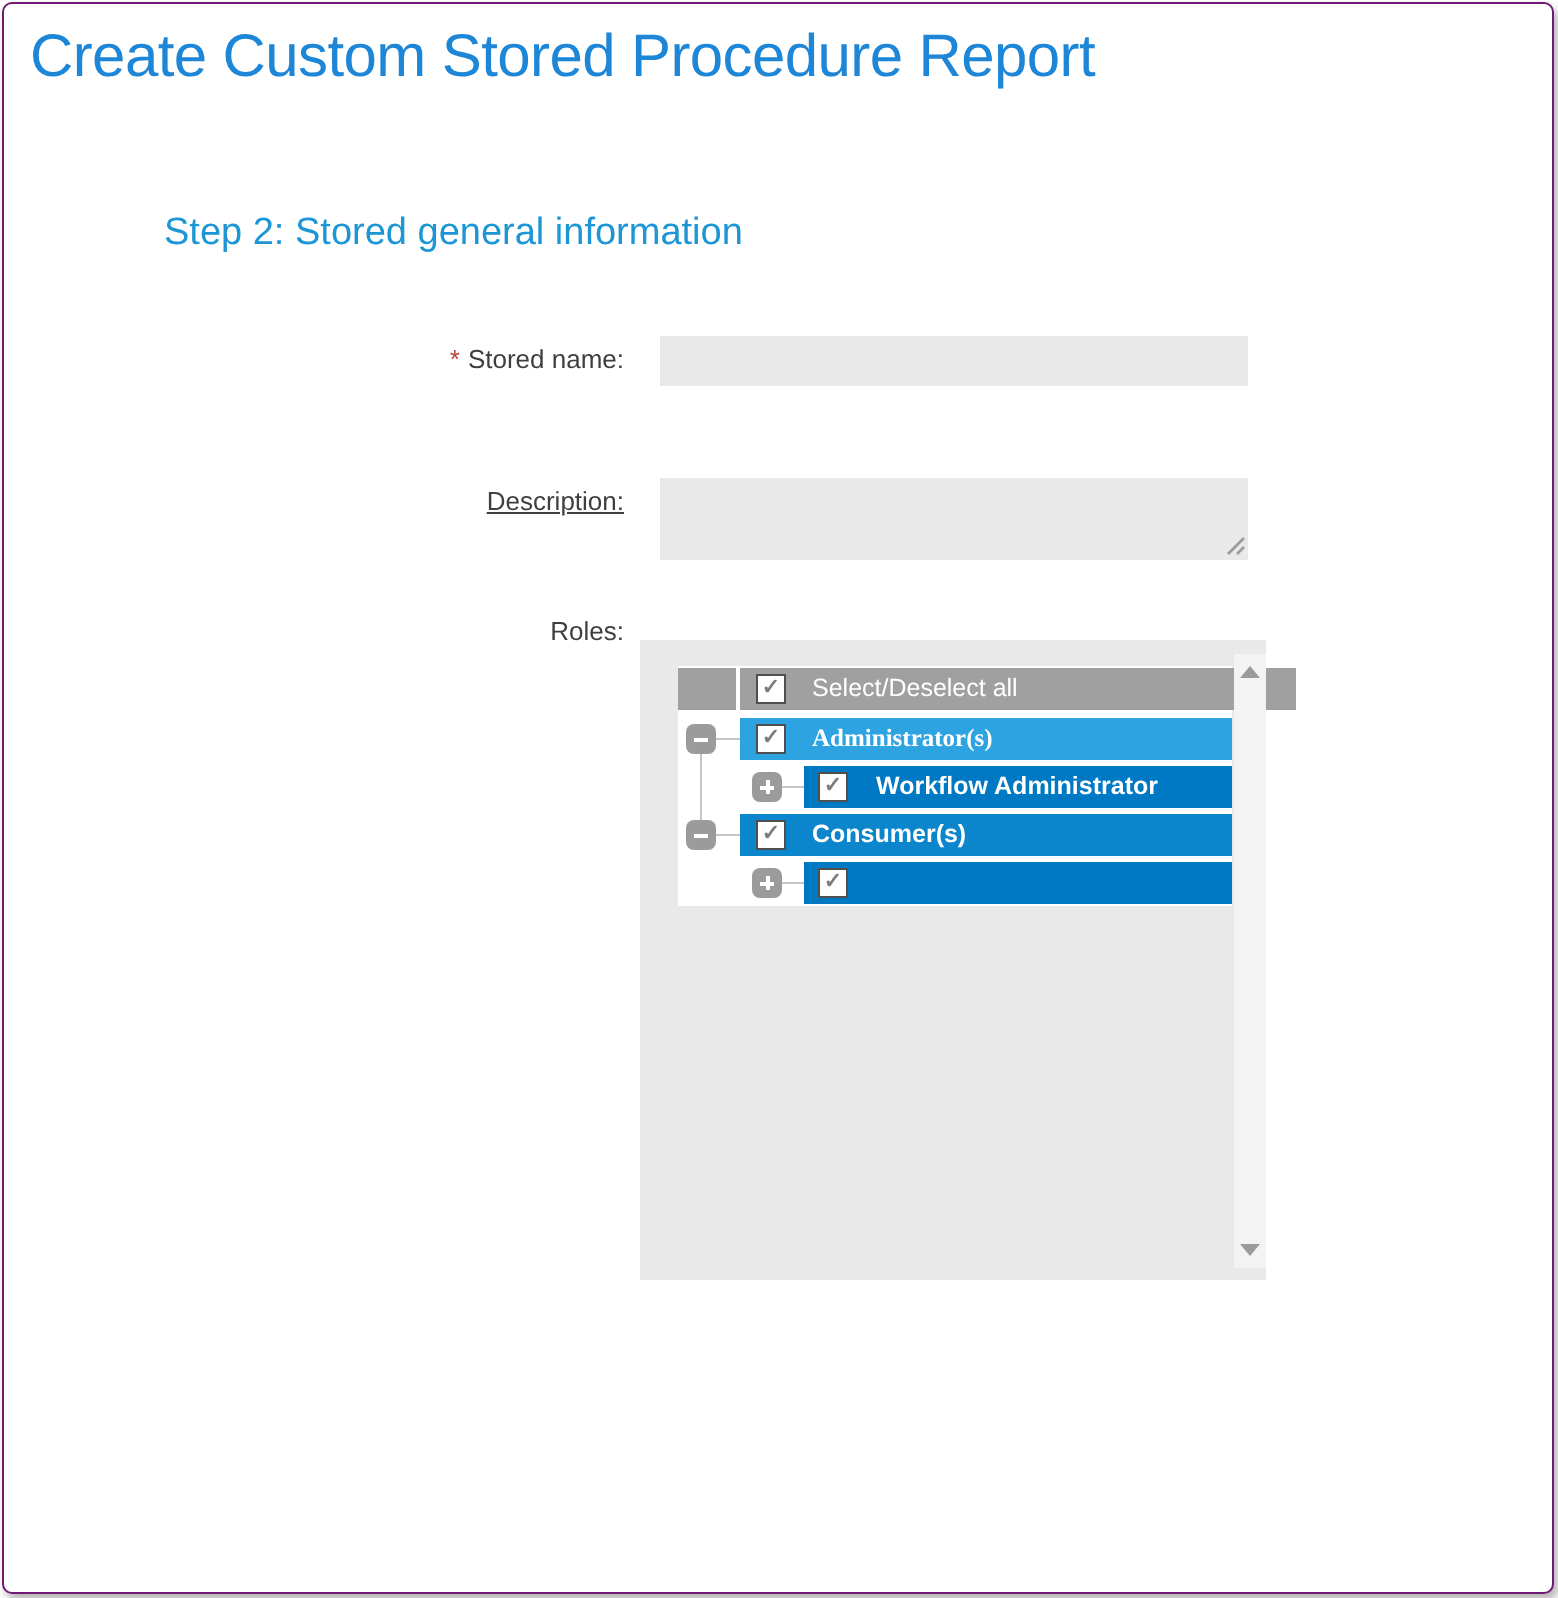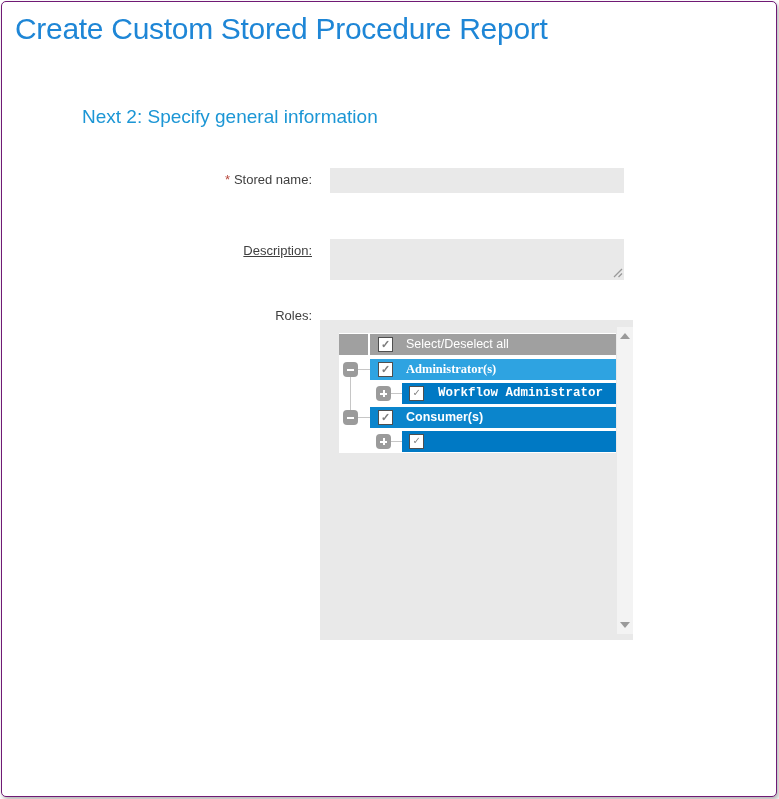--- a/index.html
+++ b/index.html
@@ -34,24 +34,24 @@
   #description-input { top:237px; height:41px; resize:none; }
   .resize-grip { position:absolute; left:610px; top:265px; width:11px; height:11px; pointer-events:none; }
 
   
   .roles-box {
     position:absolute; left:318px; top:318px; width:313px; height:320px;
     background:var(--input-bg);
   }
   .tree-area { position:absolute; left:19px; top:13px; width:277px; height:120px; background:#fff; }
   .hdr-cell1 { position:absolute; left:19px; top:14px; width:29px; height:21px; background:var(--header-gray); }
-  .hdr-cell2 { position:absolute; left:50px; top:14px; width:246px; height:21px; background:var(--header-gray); }
+  .hdr-cell2 { position:absolute; left:50px; top:14px; width:278px; height:21px; background:var(--header-gray); }
   .row-bar { position:absolute; height:21px; }
   .bar-l0 { left:50px; width:246px; }
-  .bar-l1 { left:82px; width:214px;font-family:Liberation Mono, monospace; }
+  .bar-l1 { left:82px; width:214px; }
   .bg-admin { background:var(--row-admin);font-family:Liberation Serif, serif; }
   .bg-consumer { background:var(--row-consumer); }
   .bg-child { background:var(--row-child); }
   .row-label {
     position:absolute; top:0; height:21px; line-height:21px;
     color:#fff; font-size:12.5px; white-space:nowrap;
   }
   .lbl-hdr { left:36px; font-weight:400; }
   .lbl-l0 { left:36px; font-weight:700; }
   .lbl-l1 { left:36px; font-weight:700; }
@@ -105,21 +105,21 @@
   .dots { position:absolute; left:409px; top:48px; display:flex; align-items:center; gap:44px; }
   .dot { width:15px; height:15px; border-radius:50%; background:var(--dot-inactive); }
   .dot.active { width:16px; height:16px; background:#ffffff; }
 </style>
 </head>
 <body>
 
 <div class="card">
 
   <div class="page-title">Create Custom Stored Procedure Report</div>
-  <div class="step-heading">Next 2: Specify general information</div>
+  <div class="step-heading">Step 2: Stored general information</div>
 
   <div class="field-label" style="top:170px;">
     <span class="req">*</span><span>Stored name:</span>
   </div>
   <input id="report-name-input" class="text-input" type="text" value="" style="">
 
   <div class="field-label" style="top:241px;text-decoration:underline;">
     <span>Description:</span>
   </div>
   <textarea id="description-input" class="text-input" style=""></textarea>

